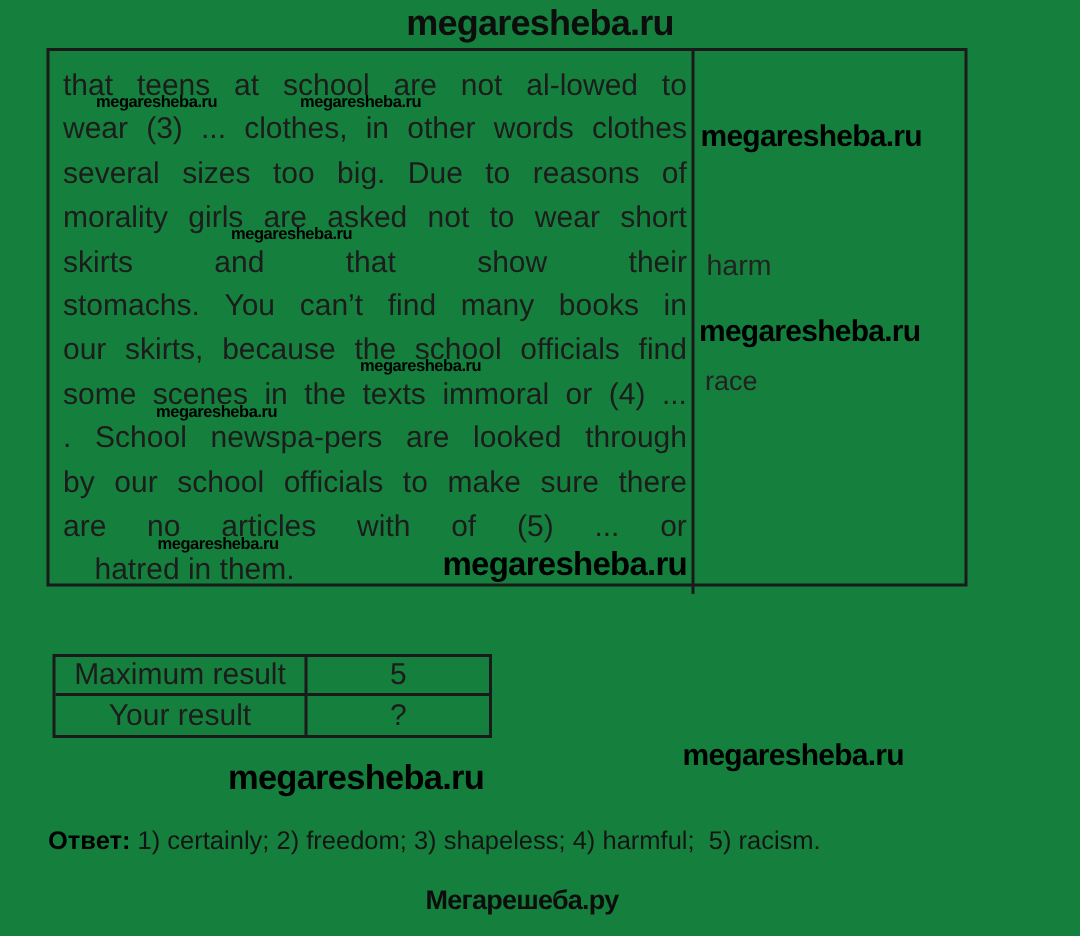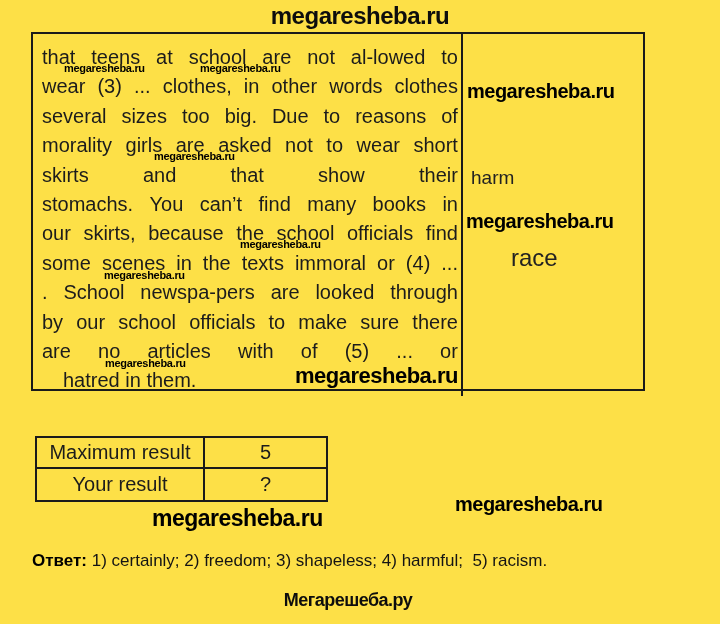--- a/index.html
+++ b/index.html
@@ -4,21 +4,21 @@
 <style>
   * { margin: 0; padding: 0; box-sizing: border-box; }
   html, body { background: #ffffff; }
   body {
     width: 720px; height: 624px;
     font-family: "Liberation Sans", sans-serif;
     color: #1c1c1c;
     position: relative;
     overflow: hidden;
   }
-  .page { position: absolute; inset: 0; background: #fde047; }
+  .page { position: absolute; inset: 0; background: #15803d; }
 
   
   .top-wm {
     position: absolute; top: 2px; left: 0; width: 720px;
     text-align: center; font-size: 24px; font-weight: 700; color: #0d0d0d;
     letter-spacing: -0.5px;
   }
 
   
   .passage-table {
@@ -46,21 +46,21 @@
     letter-spacing: -0.3px; line-height: 11px; white-space: nowrap;
   }
   .wm-b {
     position: absolute; font-weight: 700; color: #000; white-space: nowrap;
     letter-spacing: -0.5px;
   }
 
   
   .results-table {
     position: absolute; left: 35px; top: 436px;
-    width: 293px; height: 66px;
+    width: 293px; height: 56px;
     border: 2px solid #1a1a1a;
     display: grid; grid-template-columns: 168px 1fr; grid-template-rows: 1fr 1fr;
   }
   .results-table .cell {
     display: flex; align-items: center; justify-content: center;
     font-size: 20px; color: #1c1c1c;
   }
   .rt-label-1 { border-right: 2px solid #1a1a1a; border-bottom: 2px solid #1a1a1a; }
   .rt-value-1 { border-bottom: 2px solid #1a1a1a; }
   .rt-label-2 { border-right: 2px solid #1a1a1a; }
@@ -107,21 +107,21 @@
       <span class="wm-s" style="left:121px; top:117px;">megaresheba.ru</span>
       <span class="wm-s" style="left:207px; top:205px;">megaresheba.ru</span>
       <span class="wm-s" style="left:71px; top:236px;">megaresheba.ru</span>
       <span class="wm-s" style="left:72px; top:324px;">megaresheba.ru</span>
       <span class="wm-b" style="left:262px; top:329px; font-size:22px;">megaresheba.ru</span>
     </div>
     <div class="cell-right">
       <span class="wm-b" style="left:4px; top:46px; font-size:20px;">megaresheba.ru</span>
       <span style="position:absolute; left:8px; top:133px; font-size:19px; color:#222;">harm</span>
       <span class="wm-b" style="left:3px; top:176px; font-size:20px;">megaresheba.ru</span>
-      <span style="position:absolute; left:7px; top:210px; font-size:24px; color:#222;margin-left:41px;">race</span>
+      <span style="position:absolute; left:7px; top:210px; font-size:18px; color:#222;">race</span>
     </div>
   </div>
 
   <div class="results-table">
     <div class="cell rt-label-1">Maximum result</div>
     <div class="cell rt-value-1">5</div>
     <div class="cell rt-label-2">Your result</div>
     <div class="cell">?</div>
   </div>
 

